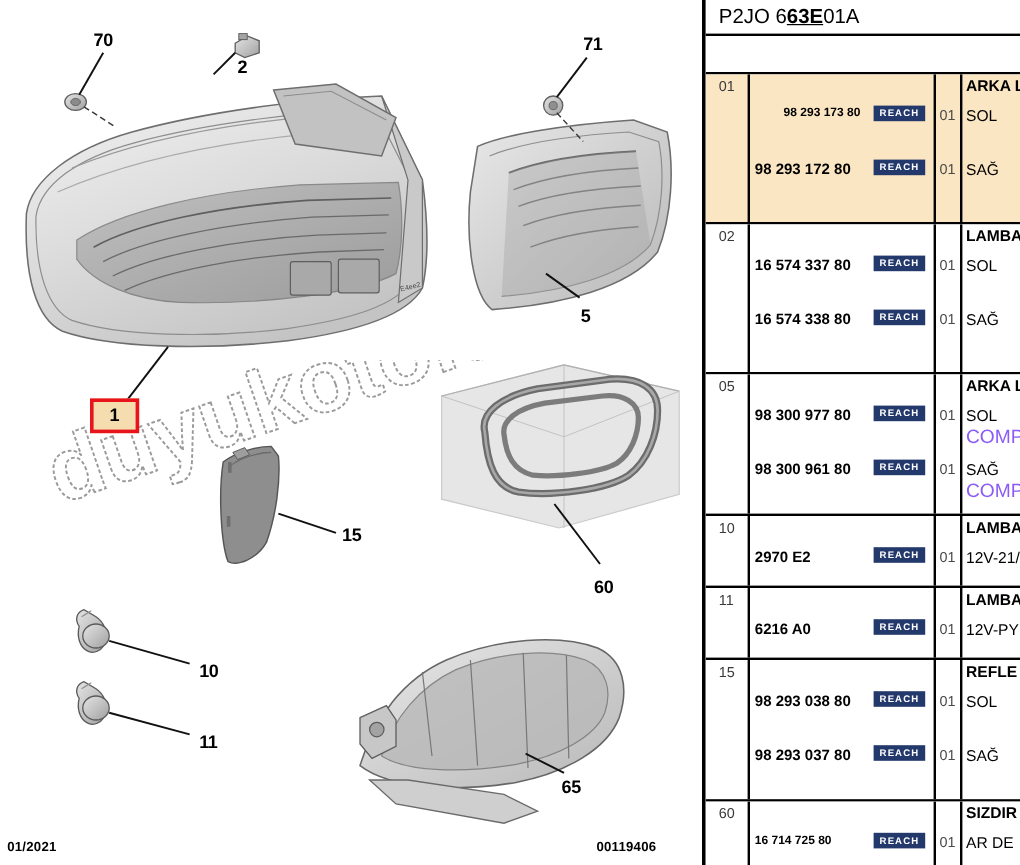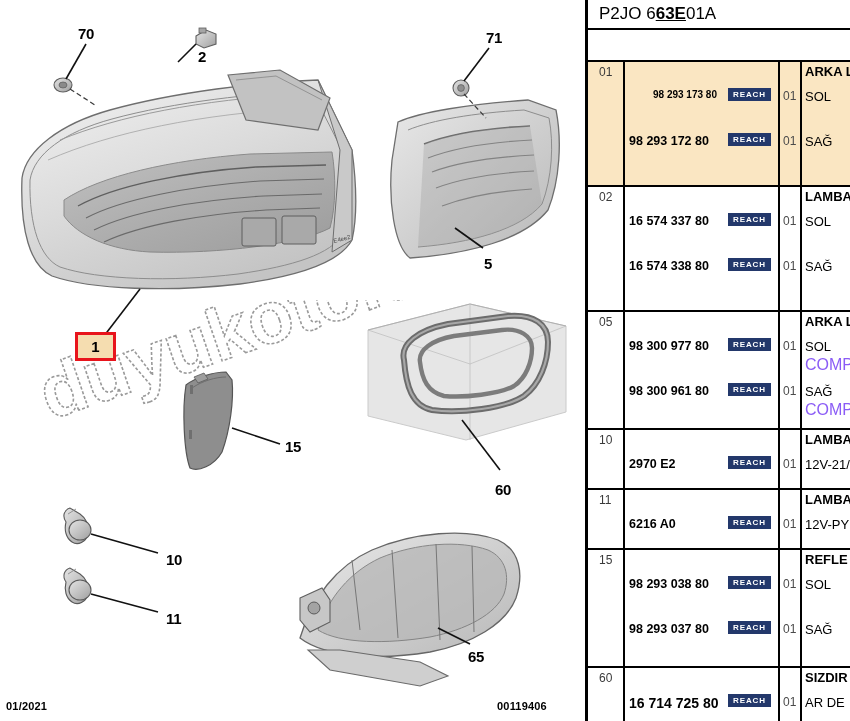--- a/index.html
+++ b/index.html
@@ -451,20 +451,20 @@
           <div class="reach-badge" style="top: 71px;">REACH</div>
           <div class="qty" style="top: 72px;">01</div>
           <div class="desc-main" style="top: 72px;">SAĞ</div>
         </div>
         <div class="group" style="height: 60px;">
           <div class="vrule v1"></div>
           <div class="vrule v2"></div>
           <div class="vrule v3"></div>
           <div class="group-num">60</div>
           <div class="group-title">SIZDIR</div>
-          <div class="pn" style="position: absolute; left: 41px; top: 27px; font-size: 14px; font-weight: bold;">16 714 725 80</div>
+          <div class="pn" style="position: absolute; left: 41px; top: 27px; font-size: 10px; font-weight: bold;">16 714 725 80</div>
           <div class="reach-badge" style="top: 26px;">REACH</div>
           <div class="qty" style="top: 27px;">01</div>
           <div class="desc-main" style="top: 27px;">AR DE</div>
         </div>
       </div>
   </div>
 </div>
 
 </body></html>

